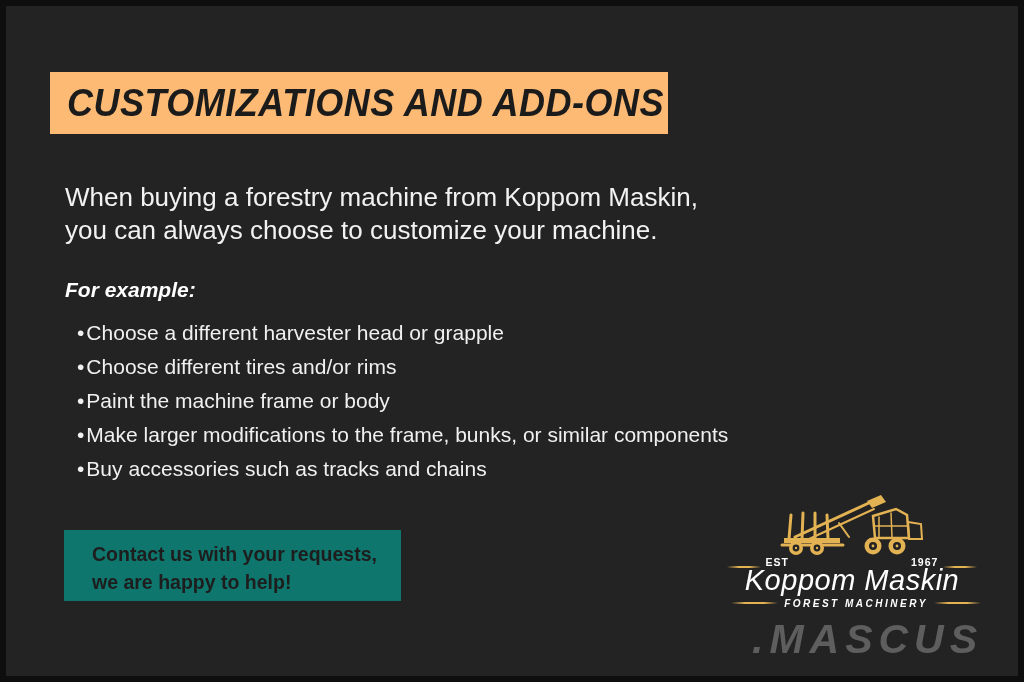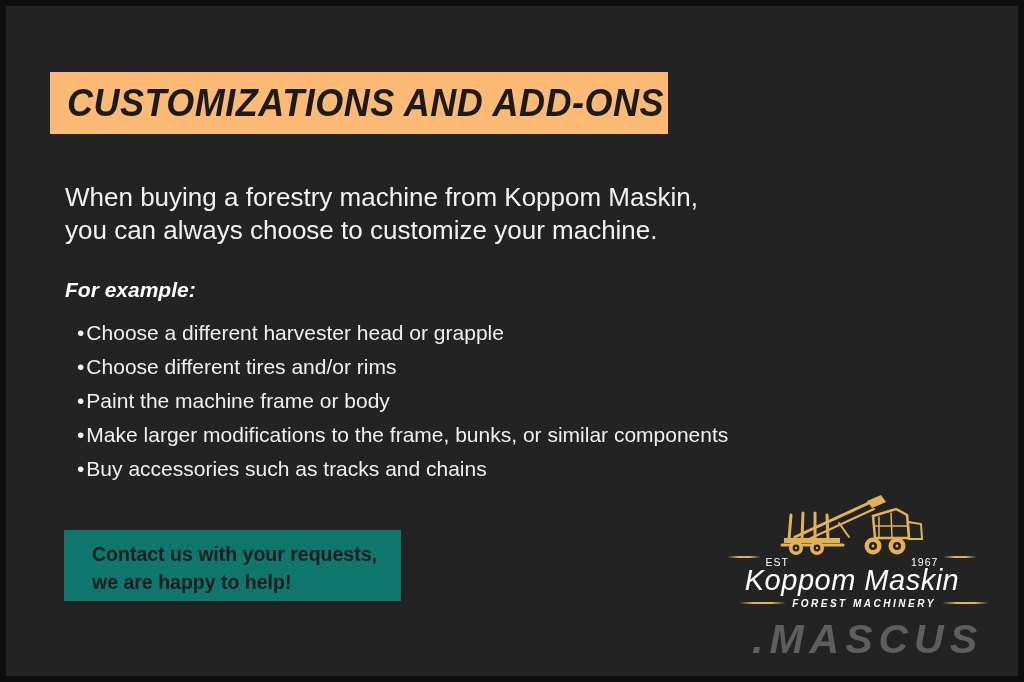--- a/index.html
+++ b/index.html
@@ -35,32 +35,32 @@
     position:absolute;left:64px;top:530px;width:337px;height:71px;
     background:#0f766e;color:#1d1d1d;font-weight:bold;font-size:19.5px;line-height:28px;
     box-sizing:border-box;padding:10px 0 0 28px;
   }
 
   
   .logo{position:absolute;left:727px;top:493px;width:250px;height:120px;color:#ffffff;}
   .machine{position:absolute;left:52px;top:0;width:146px;height:62px;}
   .est-row{
     position:absolute;left:0;top:63px;width:100%;height:12px;
-    display:flex;align-items:flex-start;font-size:10.5px;font-weight:normal;letter-spacing:1px;
+    display:flex;align-items:flex-end;font-size:10.5px;font-weight:bold;letter-spacing:1px;
   }
   .est-row .rule{flex:1;height:2px;background:linear-gradient(90deg,rgba(227,178,83,0),#e3b253 35%,#e3b253 65%,rgba(227,178,83,0));}
   .est-row .mid{width:112px;}
   .est-row .lbl{padding:0 5px;}
   .logo-name{
     position:absolute;left:0;top:72px;width:100%;text-align:center;
     font-size:29px;line-height:30px;font-weight:normal;font-style:italic;white-space:nowrap;
     letter-spacing:.5px;
   }
   .tagline-row{
-    position:absolute;left:12px;top:104px;width:100%;height:12px;
+    position:absolute;left:4px;top:104px;width:100%;height:12px;
     display:flex;align-items:center;font-size:10px;font-weight:bold;font-style:italic;letter-spacing:2.5px;
   }
   .tagline-row .rule{flex:1;height:2px;border-radius:2px;background:linear-gradient(90deg,rgba(227,178,83,0),#e3b253 30%,#e3b253 70%,rgba(227,178,83,0));}
   .tagline-row .lbl{padding:0 6px;white-space:nowrap;}
 
   
   .watermark{
     position:absolute;left:752px;top:616px;
     font-size:41px;font-weight:bold;font-style:italic;color:#5e5e5e;
     letter-spacing:6px;white-space:nowrap;z-index:5;

